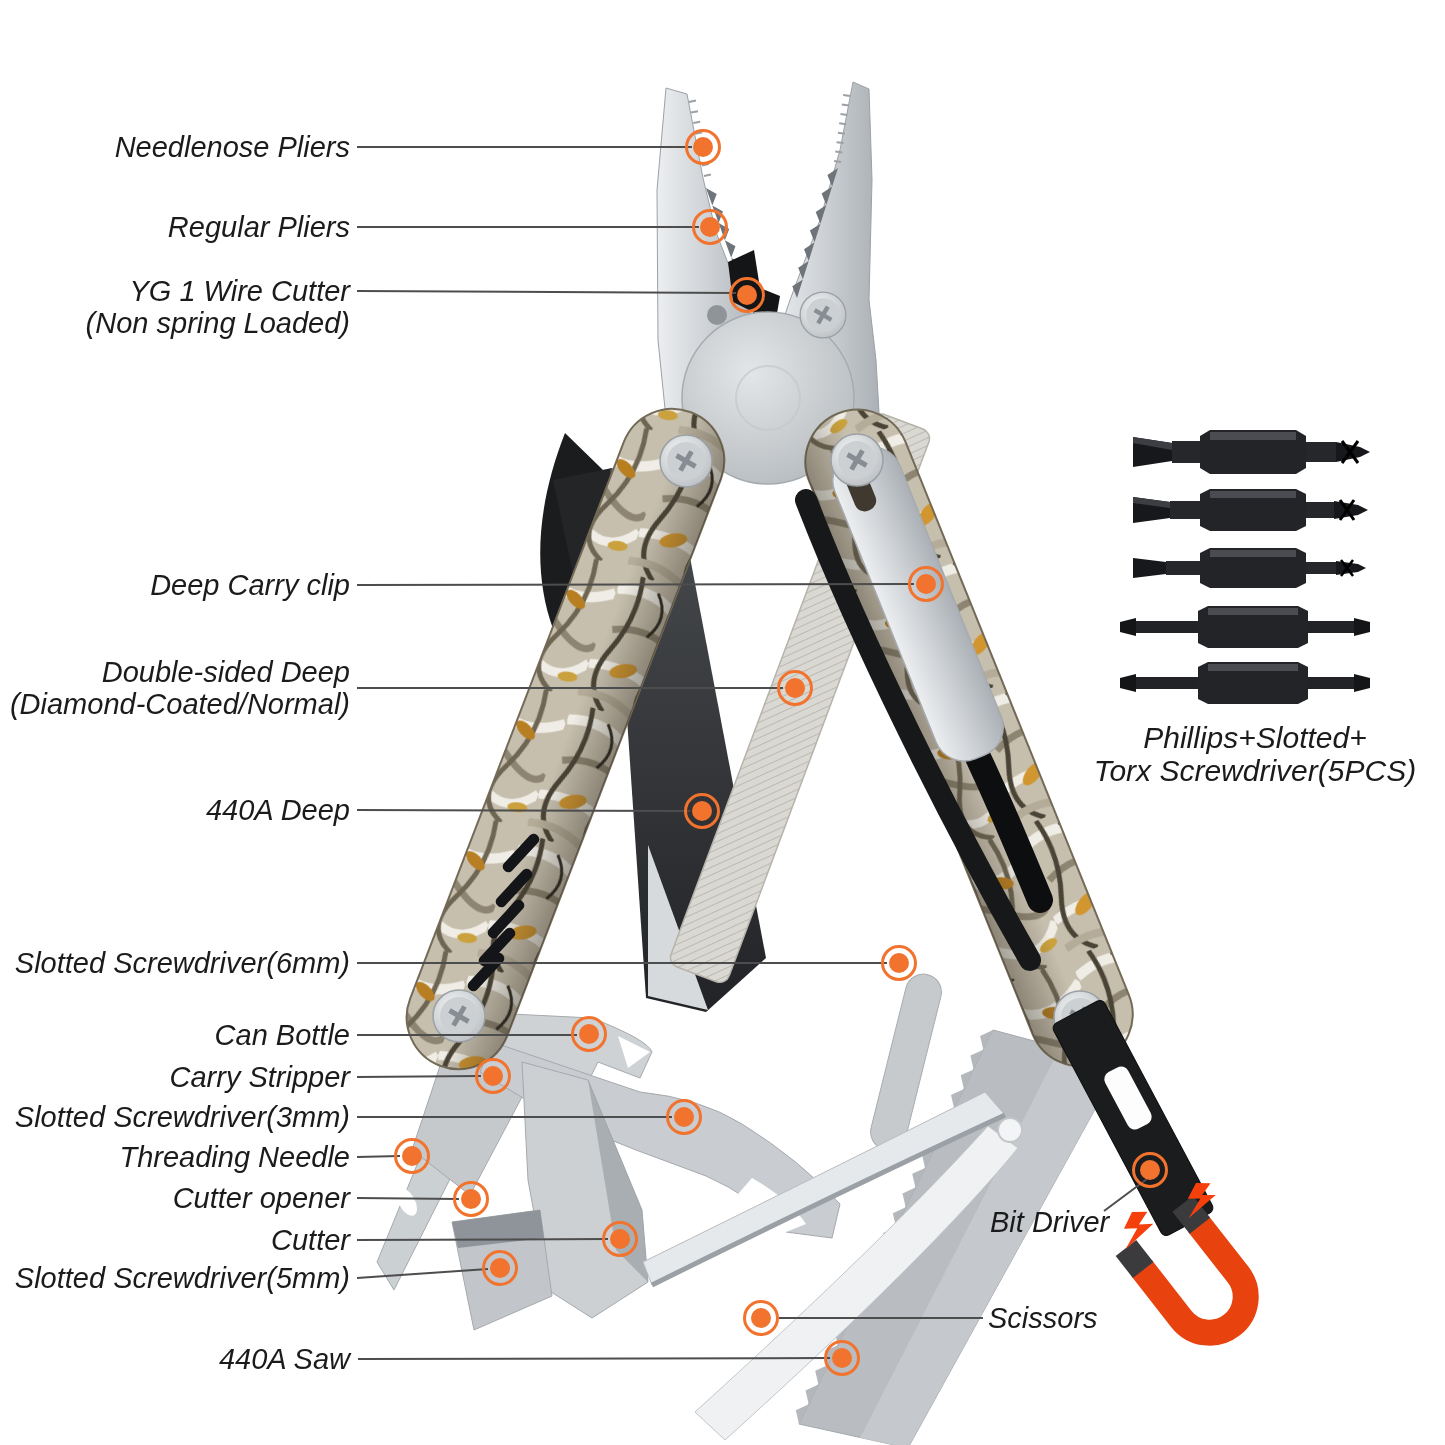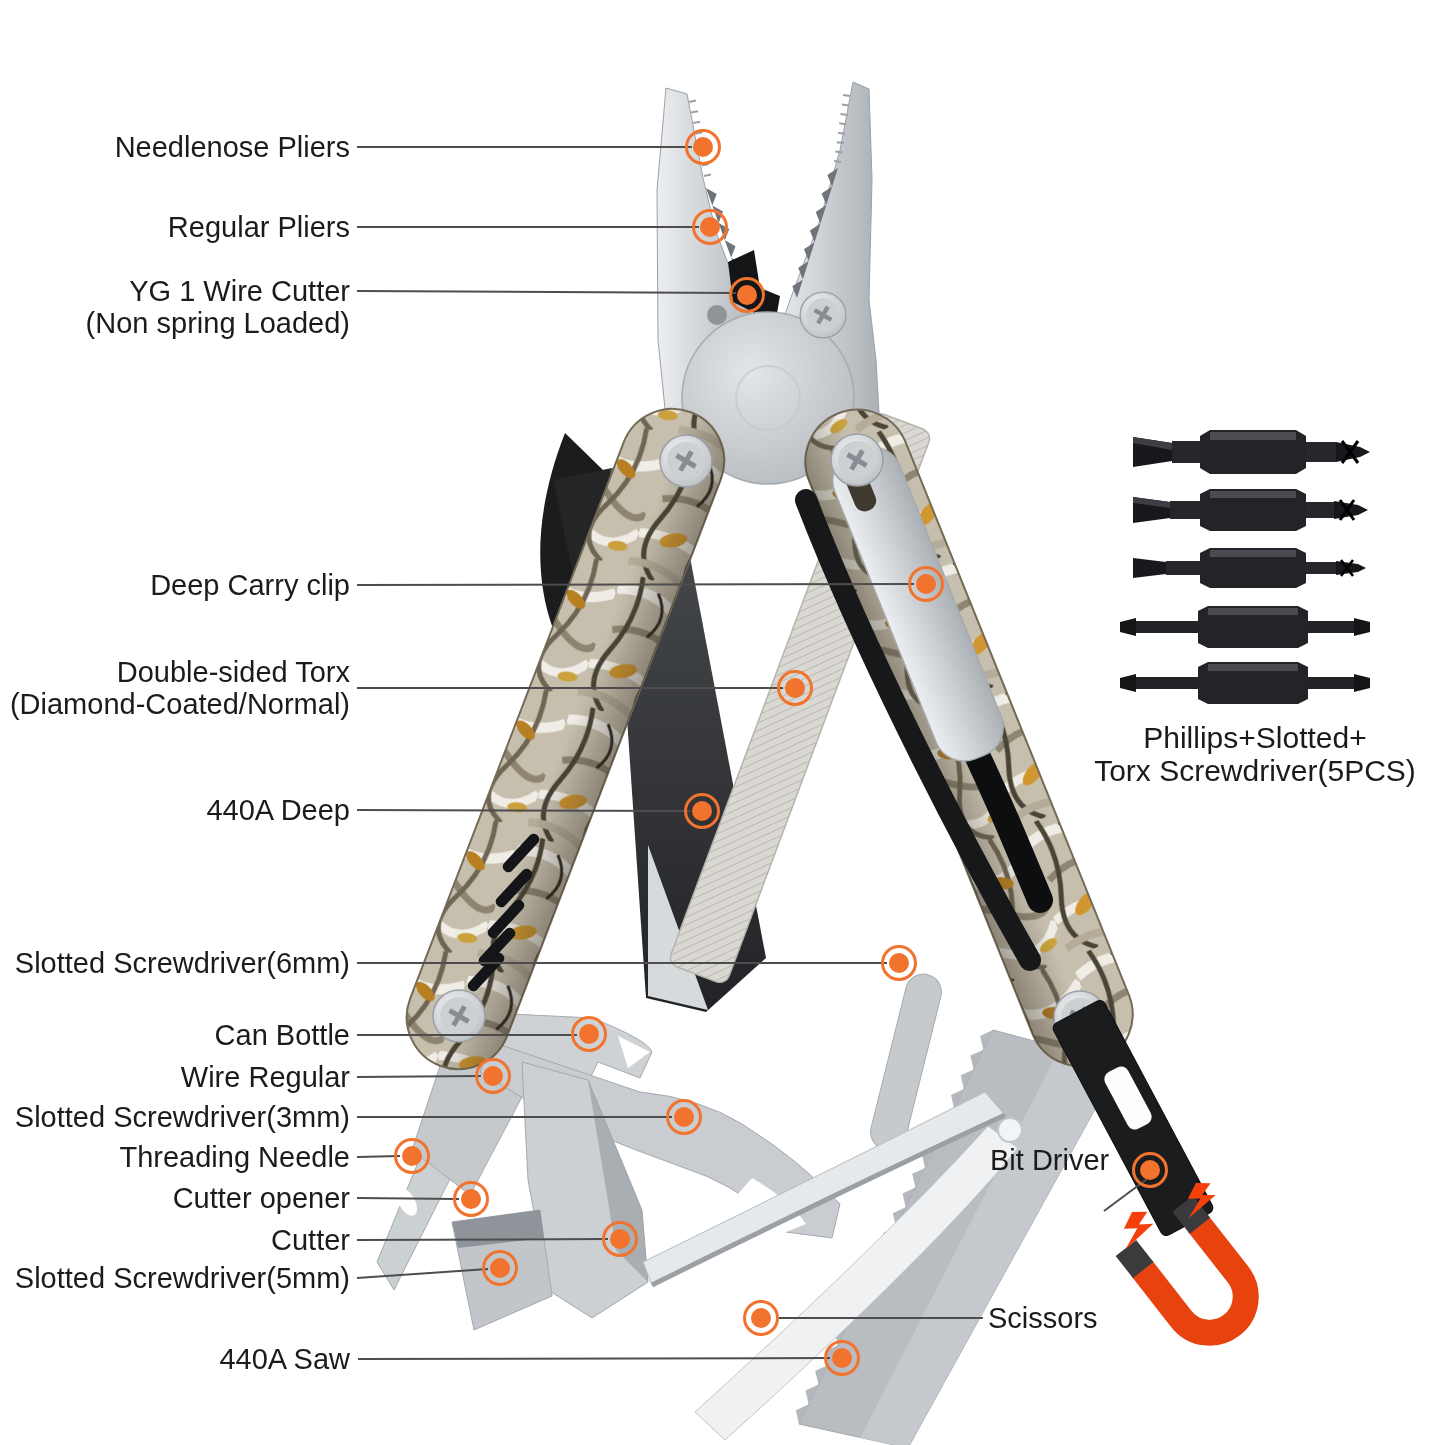--- a/index.html
+++ b/index.html
@@ -1,19 +1,19 @@
 <!DOCTYPE html>
 <html><head>
 <meta charset="utf-8">
 <style>
   html,body{margin:0;padding:0;background:#ffffff;}
   .stage{position:relative;width:1445px;height:1445px;background:#ffffff;overflow:hidden;
          font-family:"Liberation Sans", sans-serif;}
   .stage svg{position:absolute;left:0;top:0;}
-  .labels{position:absolute;left:0;top:0;width:1445px;height:1445px;}
+  .labels{position:absolute;left:0;top:0;width:1445px;height:1445px;font-style:italic;}
   .lbl{position:absolute;font-size:29px;line-height:32px;color:#1b1b1b;white-space:nowrap;
        transform:translateY(-50%);}
   .lbl.ra{right:1095px;text-align:right;}
   .lbl.la{text-align:left;}
   .lbl span{display:block;}
   .caption{position:absolute;left:1035px;top:754px;width:440px;text-align:center;
            font-size:30px;line-height:33px;color:#1b1b1b;transform:translateY(-50%);}
 </style>
 </head>
 <body>
@@ -324,34 +324,34 @@
 
 <div class="labels">
   <div class="lbl ra" style="top:147px">Needlenose Pliers</div>
   <div class="lbl ra" style="top:227px">Regular Pliers</div>
   <div class="lbl ra" style="top:307px">
     <span>YG 1 Wire Cutter</span>
     <span>(Non spring Loaded)</span>
   </div>
   <div class="lbl ra" style="top:585px">Deep Carry clip</div>
   <div class="lbl ra" style="top:688px">
-    <span>Double-sided Torx</span>
+    <span>Double-sided Deep</span>
     <span>(Diamond-Coated/Normal)</span>
   </div>
   <div class="lbl ra" style="top:810px">440A Deep</div>
   <div class="lbl ra" style="top:963px">Slotted Screwdriver(6mm)</div>
   <div class="lbl ra" style="top:1035px">Can Bottle</div>
-  <div class="lbl ra" style="top:1077px">Wire Regular</div>
+  <div class="lbl ra" style="top:1077px">Carry Stripper</div>
   <div class="lbl ra" style="top:1117px">Slotted Screwdriver(3mm)</div>
   <div class="lbl ra" style="top:1157px">Threading Needle</div>
   <div class="lbl ra" style="top:1198px">Cutter opener</div>
   <div class="lbl ra" style="top:1240px">Cutter</div>
   <div class="lbl ra" style="top:1278px">Slotted Screwdriver(5mm)</div>
   <div class="lbl ra" style="top:1359px">440A Saw</div>
   <div class="lbl la" style="left:988px;top:1318px">Scissors</div>
-  <div class="lbl la" style="left:990px;top:1160px">Bit Driver</div>
+  <div class="lbl la" style="left:990px;top:1222px">Bit Driver</div>
   <div class="caption">
     <span style="display:block">Phillips+Slotted+</span>
     <span style="display:block">Torx Screwdriver(5PCS)</span>
   </div>
 </div>
 
 </div>
 
 </body></html>

